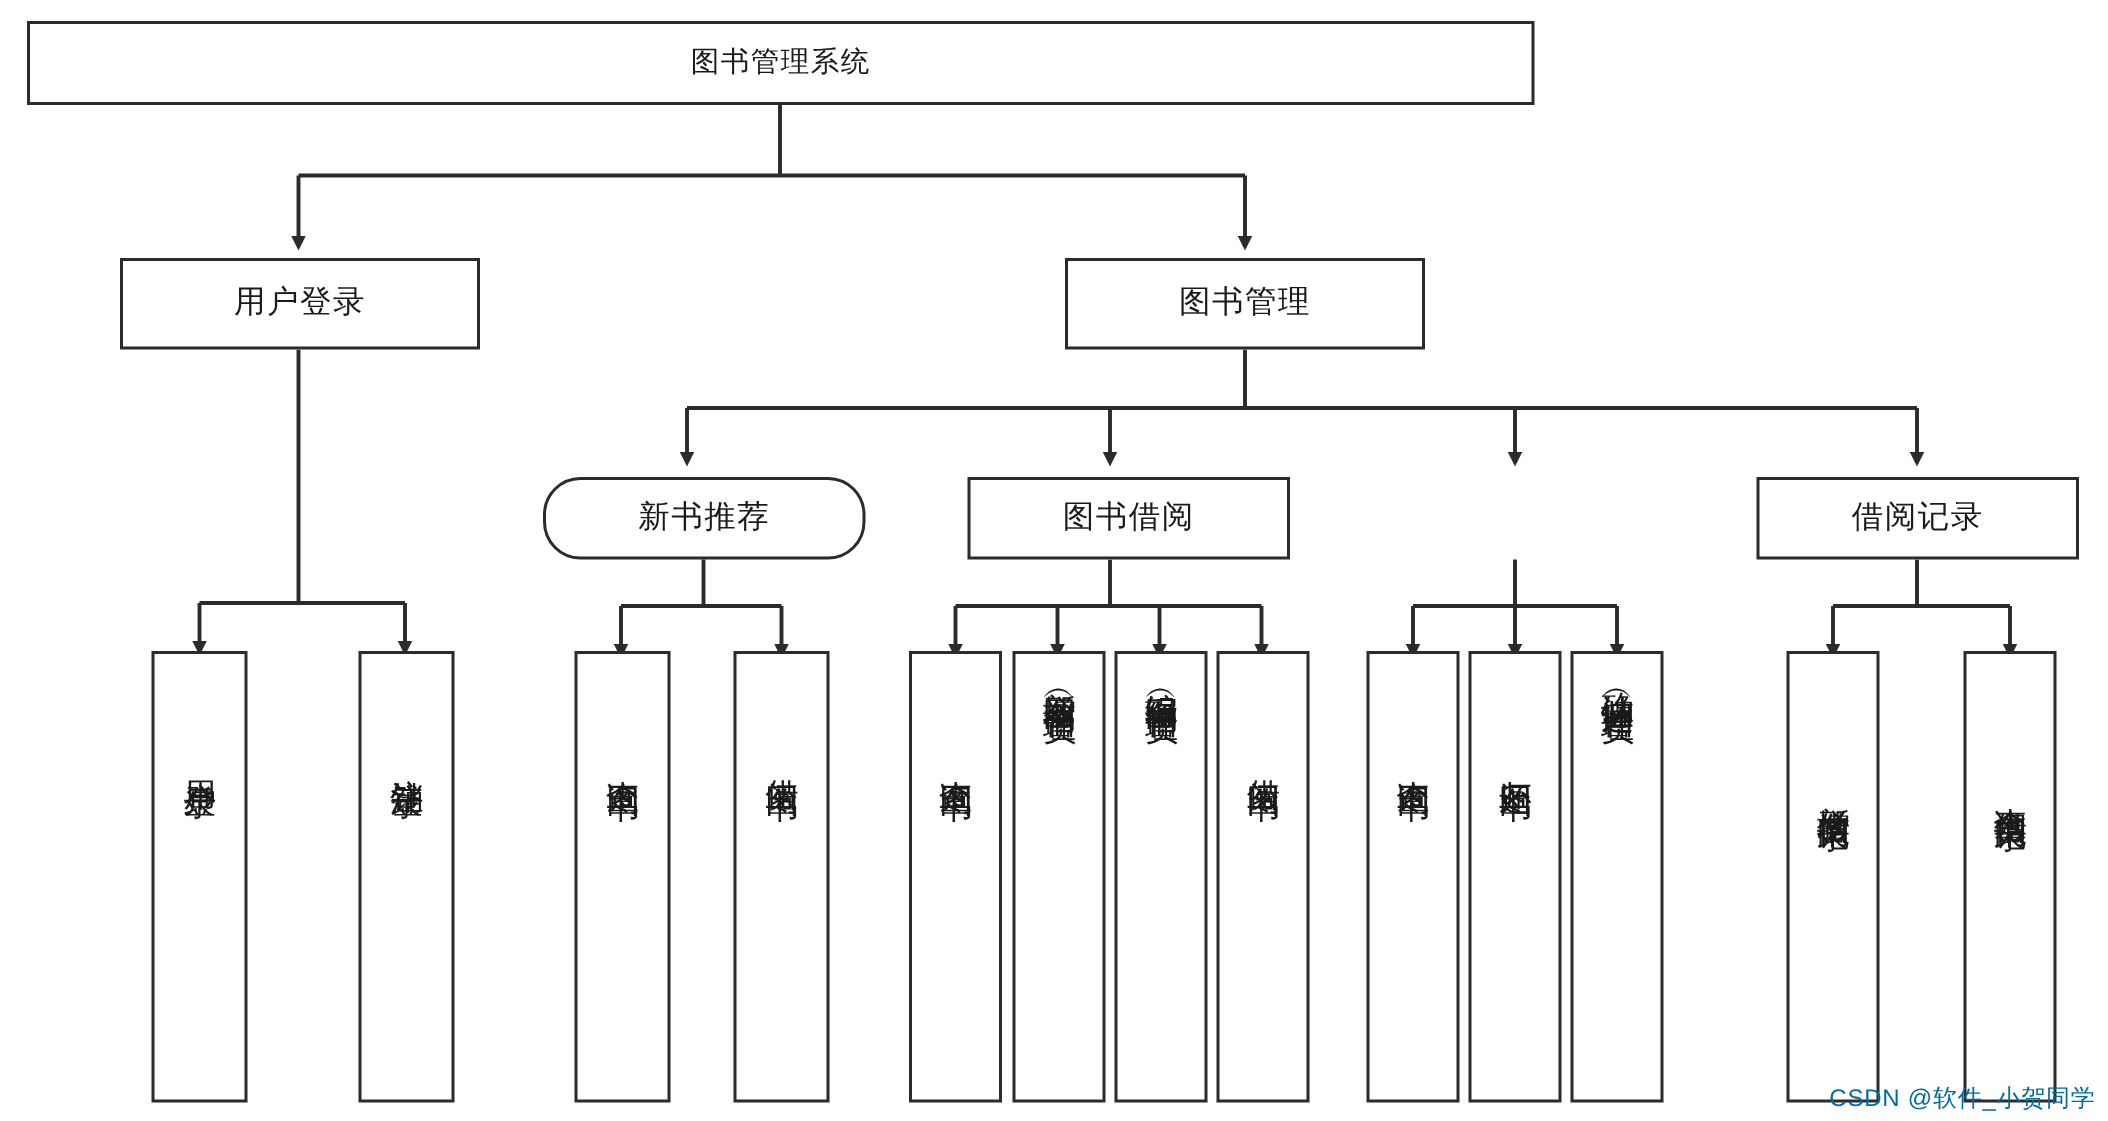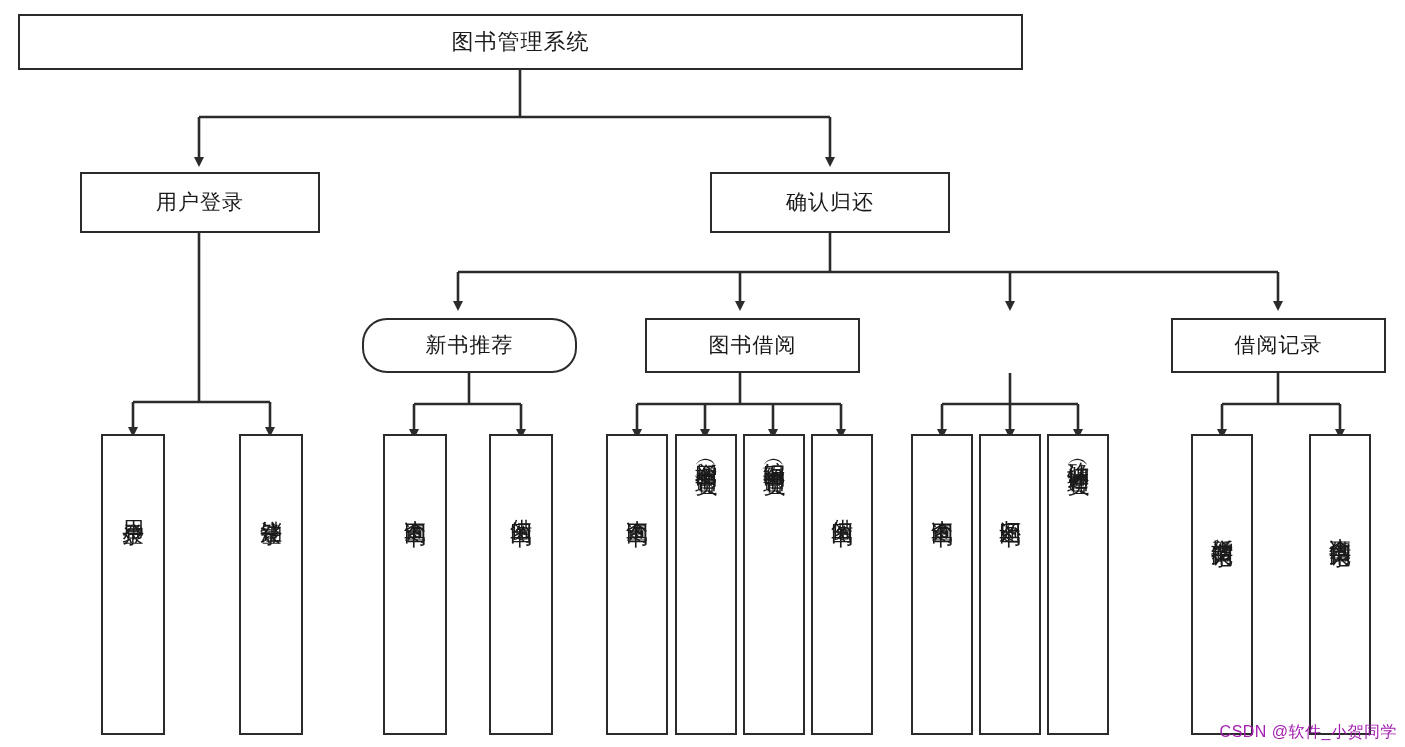--- a/index.html
+++ b/index.html
@@ -38,21 +38,21 @@
     display: block;
     text-align: center;
     line-height: 1.08;
     letter-spacing: 1px;
   }
   .node.horizontal .node-label {
     font-size: 21px;
     writing-mode: horizontal-tb;
   }
   .node.root .node-label {
-    font-size: 22px;
+    font-size: 19px;
   }
   .node.vertical {
     align-items: flex-start;
     padding-top: 8px;
   }
   .node.vertical .node-label {
     writing-mode: vertical-rl;
     text-orientation: upright;
     font-size: 22px;
     line-height: 1.12;
@@ -63,21 +63,21 @@
     margin-top: 58px;
   }
   .node.vertical.midshort .node-label {
     margin-top: 76px;
   }
   .watermark {
     position: absolute;
     right: 8px;
     bottom: 4px;
     font-size: 16px;
-    color: #a21caf;
+    color: #0369a1;
     white-space: nowrap;
     letter-spacing: 0.5px;
     pointer-events: none;
   }
 </style>
 </head>
 <body>
 
 <div id="diagram-root">
 
@@ -133,21 +133,21 @@
   </svg>
 
   <div class="node horizontal root" style="left:18px; top:14px; width:1005px; height:56px;">
     <span class="node-label">图书管理系统</span>
   </div>
 
   <div class="node horizontal" style="left:80px; top:172px; width:240px; height:61px;">
     <span class="node-label">用户登录</span>
   </div>
   <div class="node horizontal" style="left:710px; top:172px; width:240px; height:61px;">
-    <span class="node-label">确认归还</span>
+    <span class="node-label">图书管理</span>
   </div>
 
   <div class="node horizontal" style="left:362px; top:318px; width:215px; height:55px;border-radius:25px;">
     <span class="node-label">新书推荐</span>
   </div>
   <div class="node horizontal" style="left:633px; top:318px; width:215px; height:55px;margin-left:12px;">
     <span class="node-label">图书借阅</span>
   </div>
   <div class="node horizontal" style="left:1171px; top:318px; width:215px; height:55px;">
     <span class="node-label">借阅记录</span>

